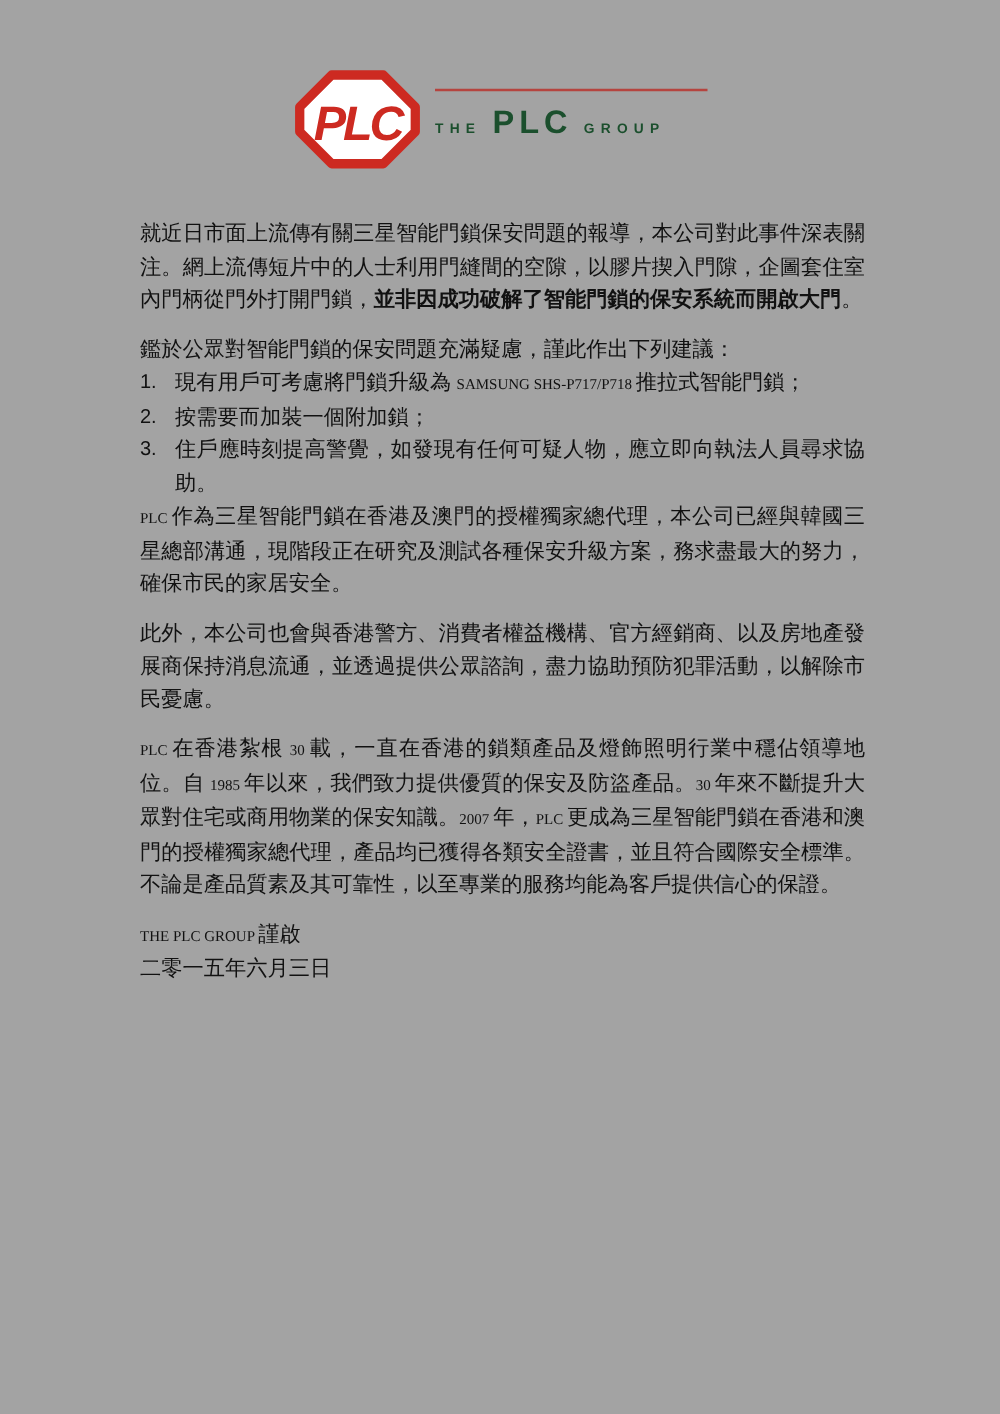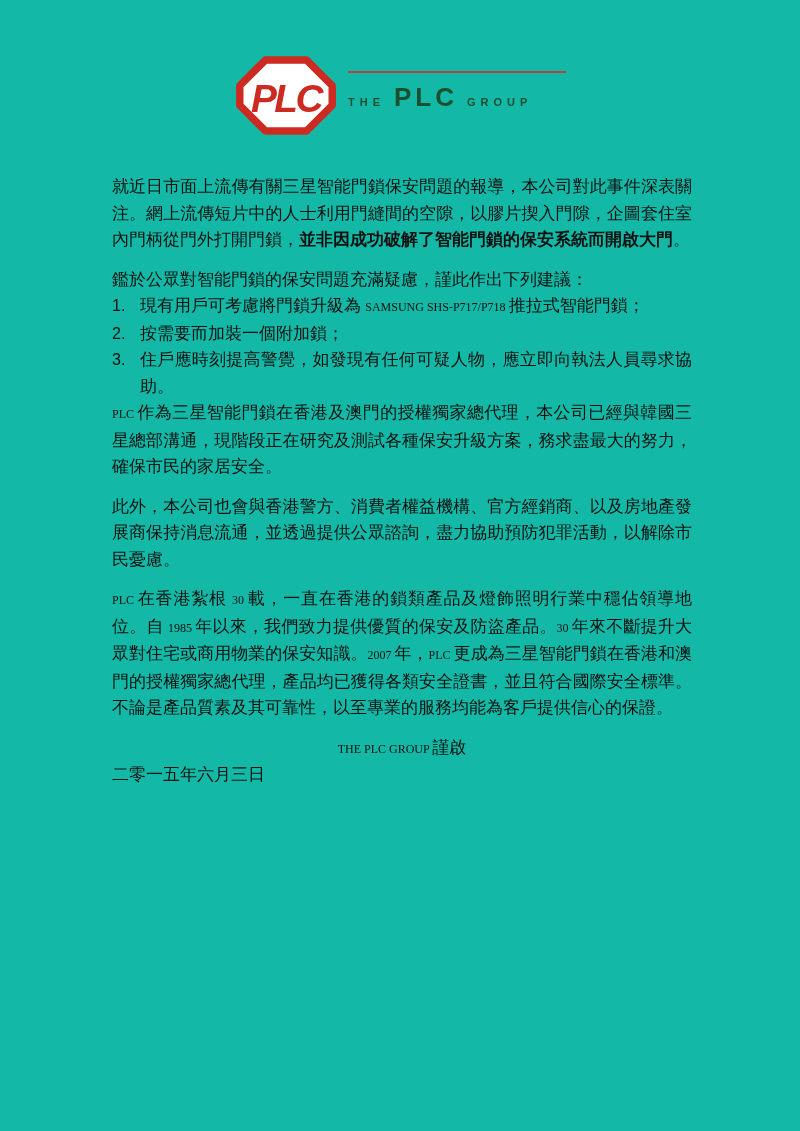--- a/index.html
+++ b/index.html
@@ -1,17 +1,17 @@
 <!DOCTYPE html>
 <html><head>
 <meta charset="utf-8">
 <style>
   html,body{margin:0;padding:0;background:#888;}
   .page{
-    width:800px;height:1131px;margin:0 auto;background:#14b8a6;position:relative;
+    width:800px;height:1131px;margin:0 auto;background:#a3a3a3;position:relative;
     font-family:"Liberation Serif","DejaVu Serif",serif;color:#111;overflow:hidden;
   }
   
   .header{display:flex;justify-content:center;align-items:flex-start;gap:10px;padding-top:54px;}
   .emblem{width:104px;height:83px;display:block;}
   .logo-right{display:flex;flex-direction:column;}
   .logo-rule{width:218px;height:2px;background:#b5443f;margin-top:17px;}
   .wordmark{display:flex;align-items:baseline;gap:9px;margin-top:9px;color:#1b4f2d;
     font-family:"Liberation Sans","DejaVu Sans",sans-serif;font-weight:bold;}
   .wordmark .sm{font-size:11px;letter-spacing:5px;}
@@ -22,21 +22,21 @@
   .doc-body{margin:37px 108px 0 112px;font-size:17px;line-height:26.5px;
     text-align:justify;text-justify:inter-ideograph;}
   .block{margin:0 0 13px 0;}
   .block.tight{margin-top:-13px;}
   .latin{font-family:Liberation Serif, serif;font-size:12px;}
   b{font-weight:bold;}
   .olist{margin:0;}
   .li-row{display:flex;}
   .li-num{flex:0 0 28px;font-family:"Liberation Sans","DejaVu Sans",sans-serif;font-size:16px;}
   .li-text{flex:1;text-align:justify;text-justify:inter-ideograph;}
-  .signoff{text-align:center;margin-bottom:0;}
+  .signoff{text-align:left;margin-bottom:0;}
   .dateline{margin-top:0;}
 </style>
 </head>
 <body>
 
 <div class="page">
 
   <div class="header">
     <svg class="emblem" viewBox="0 0 126 100">
       <path d="M38 7 H88 L119 38 V62 L88 93 H38 L7 62 V38 Z" fill="#ffffff" stroke="#cd2a21" stroke-width="9" stroke-linejoin="round"></path>

